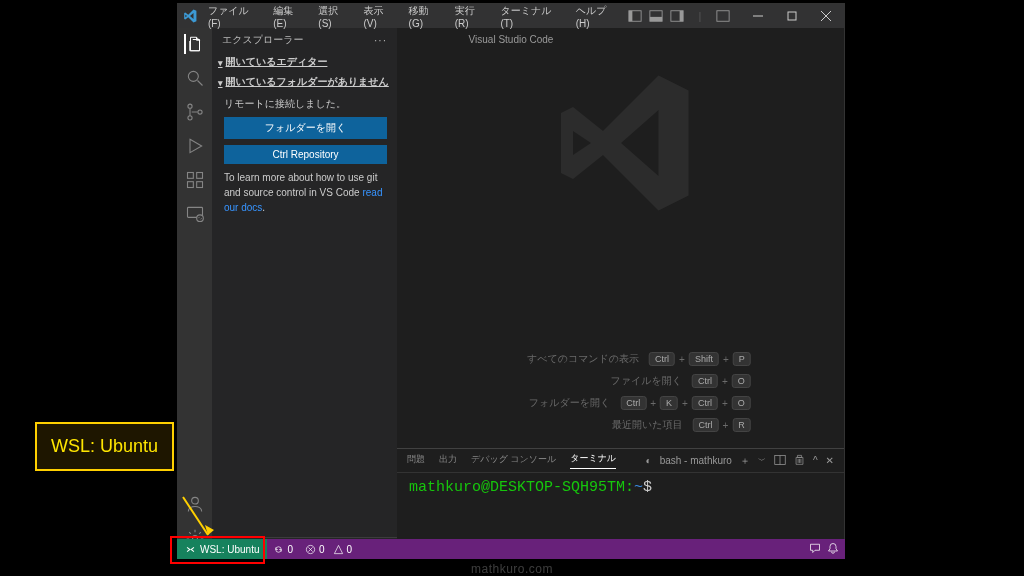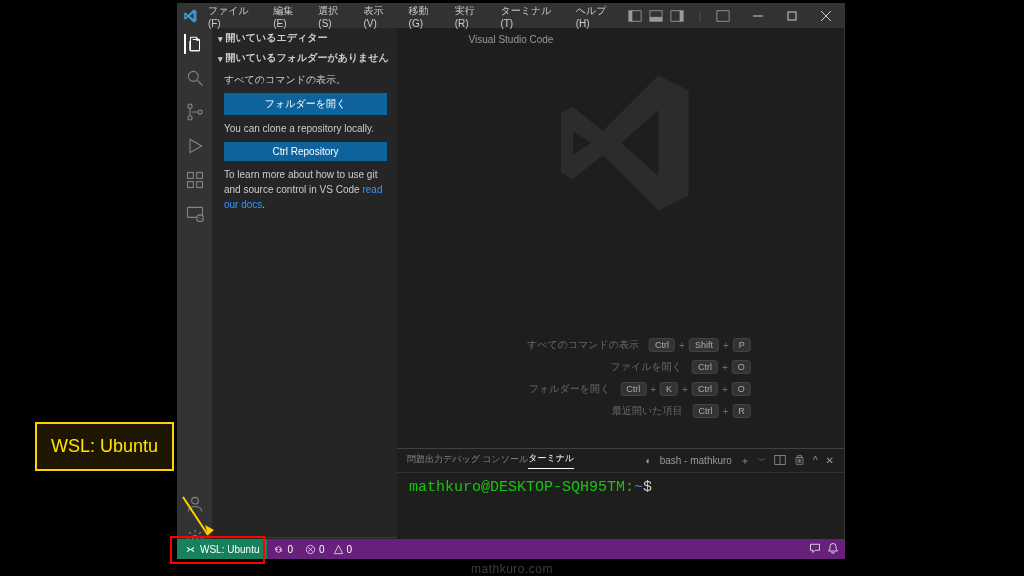--- a/index.html
+++ b/index.html
@@ -54,21 +54,21 @@
     width: 185px;
     background: #252526;
     display:flex; flex-direction:column;
   }
   .sidebar-header {
     height: 24px; display:flex; align-items:center; justify-content:space-between;
     padding: 0 10px; color:#bbb; font-size:10px;
   }
   .sidebar-section-title {
     padding: 3px 6px; font-size:10px; font-weight:bold; color:#ccc;
-    display:flex; align-items:center; gap:3px;
+    display:flex; align-items:center; gap:3px;text-decoration:underline;
   }
   .chevron::before { content:"\25BE"; font-size:9px; color:#ccc;}
   .sidebar-content { padding: 4px 10px 8px 12px; font-size:10px; color:#ccc; line-height:1.5; }
   .btn-primary {
     display:block; width:100%; background:#0e639c; color:#fff;
     text-align:center; padding:4px; margin:6px 0; font-size:10px; border:none;
   }
   .sidebar-content a { color:#3794ff; text-decoration:none; }
   .sidebar-bottom { margin-top:auto; border-top:1px solid #3c3c3c; }
   
@@ -78,40 +78,41 @@
   }
   .welcome {
     flex:1; position:relative; display:flex; align-items:center; justify-content:center;
   }
   .vs-watermark {
     position:absolute; top:40px; left:50%; transform:translateX(-50%);
     opacity:0.06;
   }
   .vs-watermark svg { width:150px; height:150px; }
   .shortcuts {
-    position:absolute; bottom: 30px; left:50%; transform:translateX(-50%);
+    position:absolute; bottom: 16px; left:50%; transform:translateX(-50%);
     display:flex; flex-direction:column; gap:8px;
   }
   .shortcut-row { display:flex; align-items:center; gap:10px; justify-content:flex-end;}
   .shortcut-label { color:#6a6a6a; font-size:10px; text-align:right; min-width:120px;}
   .keys { display:flex; gap:4px; align-items:center;}
   .key {
     background:#333; border:1px solid #444; border-radius:3px;
     padding:1px 5px; font-size:9px; color:#aaa;
   }
   .key-plus { color:#6a6a6a; font-size:10px;}
   
   .panel {
     height: 110px; border-top:1px solid #414141;
     display:flex; flex-direction:column;
     background:#1e1e1e;
   }
   .panel-tabs {
     height:24px; display:flex; align-items:center; padding:0 10px;
     border-bottom: 1px solid #333;
+    gap:14px;
   }
   .panel-tab { font-size:9px; color:#888; padding-bottom:3px; text-transform: none;}
   .panel-tab.active { color:#fff; border-bottom:1px solid #fff;}
   .panel-right { margin-left:auto; display:flex; align-items:center; gap:8px; color:#999; font-size:10px;}
   .terminal-body {
     flex:1; padding:6px 12px; font-family:"Consolas","Courier New",monospace; font-size:15px;
   }
   .term-user { color:#16c60c; }
   .term-host { color:#16c60c; }
   .term-path { color:#3b8eea; }
@@ -282,32 +283,35 @@
         </div>
       <div class="act-icon" style="margin-bottom:10px;">
           <svg viewBox="0 0 24 24" width="20" height="20">
             <circle cx="12" cy="12" r="3" fill="none" stroke="currentColor" stroke-width="1.3"></circle>
             <path d="M12 2v3M12 19v3M2 12h3M19 12h3M5 5l2 2M17 17l2 2M19 5l-2 2M7 17l-2 2" stroke="currentColor" stroke-width="1.3"></path>
           </svg>
         </div>
     </div>
 
     <div class="sidebar">
+      <div class="sidebar-header">
+        <span>エクスプローラー</span>
+        <span style="letter-spacing:1px;">···</span>
+      </div>
       <div class="sidebar-section-title">
         <span class="chevron"></span>
         <span>開いているエディター</span>
       </div>
       <div class="sidebar-section-title">
         <span class="chevron"></span>
         <span>開いているフォルダーがありません</span>
       </div>
       <div class="sidebar-content">
-        <div>すべてのコマンドの表示。</div>
+        <div>リモートに接続しました。</div>
         <button class="btn-primary">フォルダーを開く</button>
-        <div style="margin-top:4px;">You can clone a repository locally.</div>
         <button class="btn-primary">Ctrl Repository</button>
         <div style="margin-top:2px;">
           <span>To learn more about how to use git and source control in VS Code </span><a href="#">read our docs</a><span>.</span>
         </div>
       </div>
       <div class="sidebar-bottom">
         <div class="sidebar-section-title">
           <span>▸</span>
           <span>タイムライン</span>
         </div>

